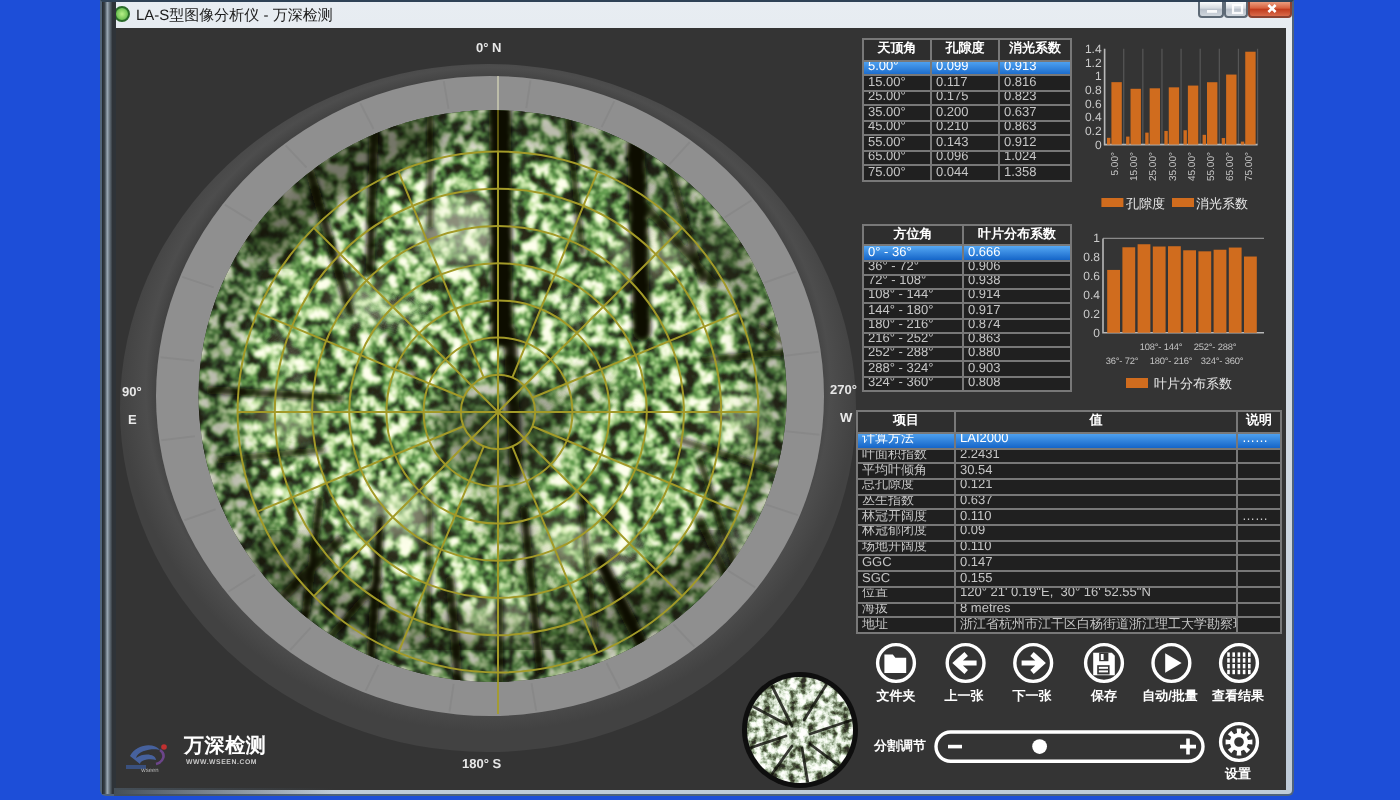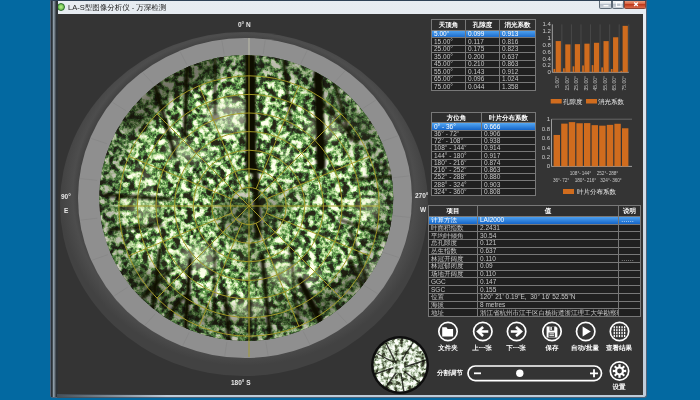--- a/index.html
+++ b/index.html
@@ -1,16 +1,16 @@
 <!DOCTYPE html>
 <html><head><meta charset="utf-8">
 <style>
 html,body{margin:0;padding:0;width:700px;height:400px;overflow:hidden;
  font-family:"Liberation Sans",sans-serif;background:#e9e9e9}
-#page{position:absolute;left:0;top:0;width:700px;height:400px;background:#0369a1}
+#page{position:absolute;left:0;top:0;width:700px;height:400px;background:#1d4ed8}
 #win{position:absolute;left:50px;top:0;width:597px;height:398px;
  background:linear-gradient(#e8edf2,#bfcbd8);border:1px solid #50637a;border-top:1px solid #2f4256;
  border-radius:0 0 3px 3px;box-sizing:border-box}
 #lframe{position:absolute;left:0;top:0;width:7px;height:396px;
  background:linear-gradient(90deg,#22282c 0%,#3a444c 20%,#9aa8b4 38%,#626e78 55%,#2e3338 75%,#2e3338 100%)}
 #title{position:absolute;left:6px;top:2px;font-size:7.5px;letter-spacing:0.4px;color:#1b1b1b;white-space:nowrap;letter-spacing:0}
 #content{position:absolute;left:7px;top:13px;width:584.5px;height:380.5px;background:#343434}
 .cap svg{display:block}
 .cap{position:absolute;top:0;height:8px;box-sizing:border-box;border:1px solid #5e6a76;border-top:none;border-radius:0 0 2px 2px}
 #capmin{left:548px;width:13px;background:linear-gradient(#fbfcfd,#d3d9df 45%,#b8c0ca 50%,#d0d6dc)}
@@ -191,20 +191,31 @@
   <line x1="191" y1="318.2" x2="191" y2="339" stroke="#a89e1e" stroke-width="1" opacity="0.8"></line>
  </svg>
 
  <div class="lbl" style="left:238px;top:21px;font-size:6.5px;font-weight:bold">0° N</div>
  <div class="lbl" style="left:61px;top:193px;font-size:6.5px;font-weight:bold">90°</div>
  <div class="lbl" style="left:64px;top:207px;font-size:6.5px;font-weight:bold">E</div>
  <div class="lbl" style="left:415px;top:192px;font-size:6.5px;font-weight:bold">270°</div>
  <div class="lbl" style="left:420px;top:206px;font-size:6.5px;font-weight:bold">W</div>
  <div class="lbl" style="left:231px;top:379px;font-size:6.5px;font-weight:bold">180° S</div>
 
+ <div id="logo" style="position:absolute;left:58px;top:366px;width:90px;height:24px">
+  <svg width="30" height="20" style="position:absolute;left:2px;top:2px">
+    <path d="M5 10 C8 4,17 3,20 7 C17 6,9 7,8 11 C12 8,18 9,18 12 C15 11,10 12,10 14 Z" fill="#4a6ab0" opacity="0.85"></path>
+    <path d="M20 7 C23 9,22 13,18 14" fill="none" stroke="#7a4aa0" stroke-width="1.3" opacity="0.8"></path>
+    <circle cx="22" cy="5.5" r="1.4" fill="#c03030"></circle>
+    <rect x="3" y="14.5" width="10" height="2" fill="#3c5890" opacity="0.8"></rect>
+    <text x="15" y="18" font-size="3" fill="#bbb" text-anchor="middle" font-family="Liberation Sans">wseen</text>
+  </svg>
+  <div style="position:absolute;left:34px;top:0px;color:#fff;font-size:10px;font-weight:bold;letter-spacing:0.3px">万深检测</div>
+  <div style="position:absolute;left:35px;top:12.5px;color:#c9c9c9;font-size:3.4px;font-weight:bold;letter-spacing:0.3px">WWW.WSEEN.COM</div>
+ </div>
 
  <table class="tbl" style="left:431px;top:19px;width:104px;height:72px;font-size:6.5px">
   <colgroup>
         <col style="width:34px">
         <col style="width:34px">
         <col style="width:36px">
       </colgroup>
   <tbody>
         <tr style="height:10px">
           <th>天顶角</th>

